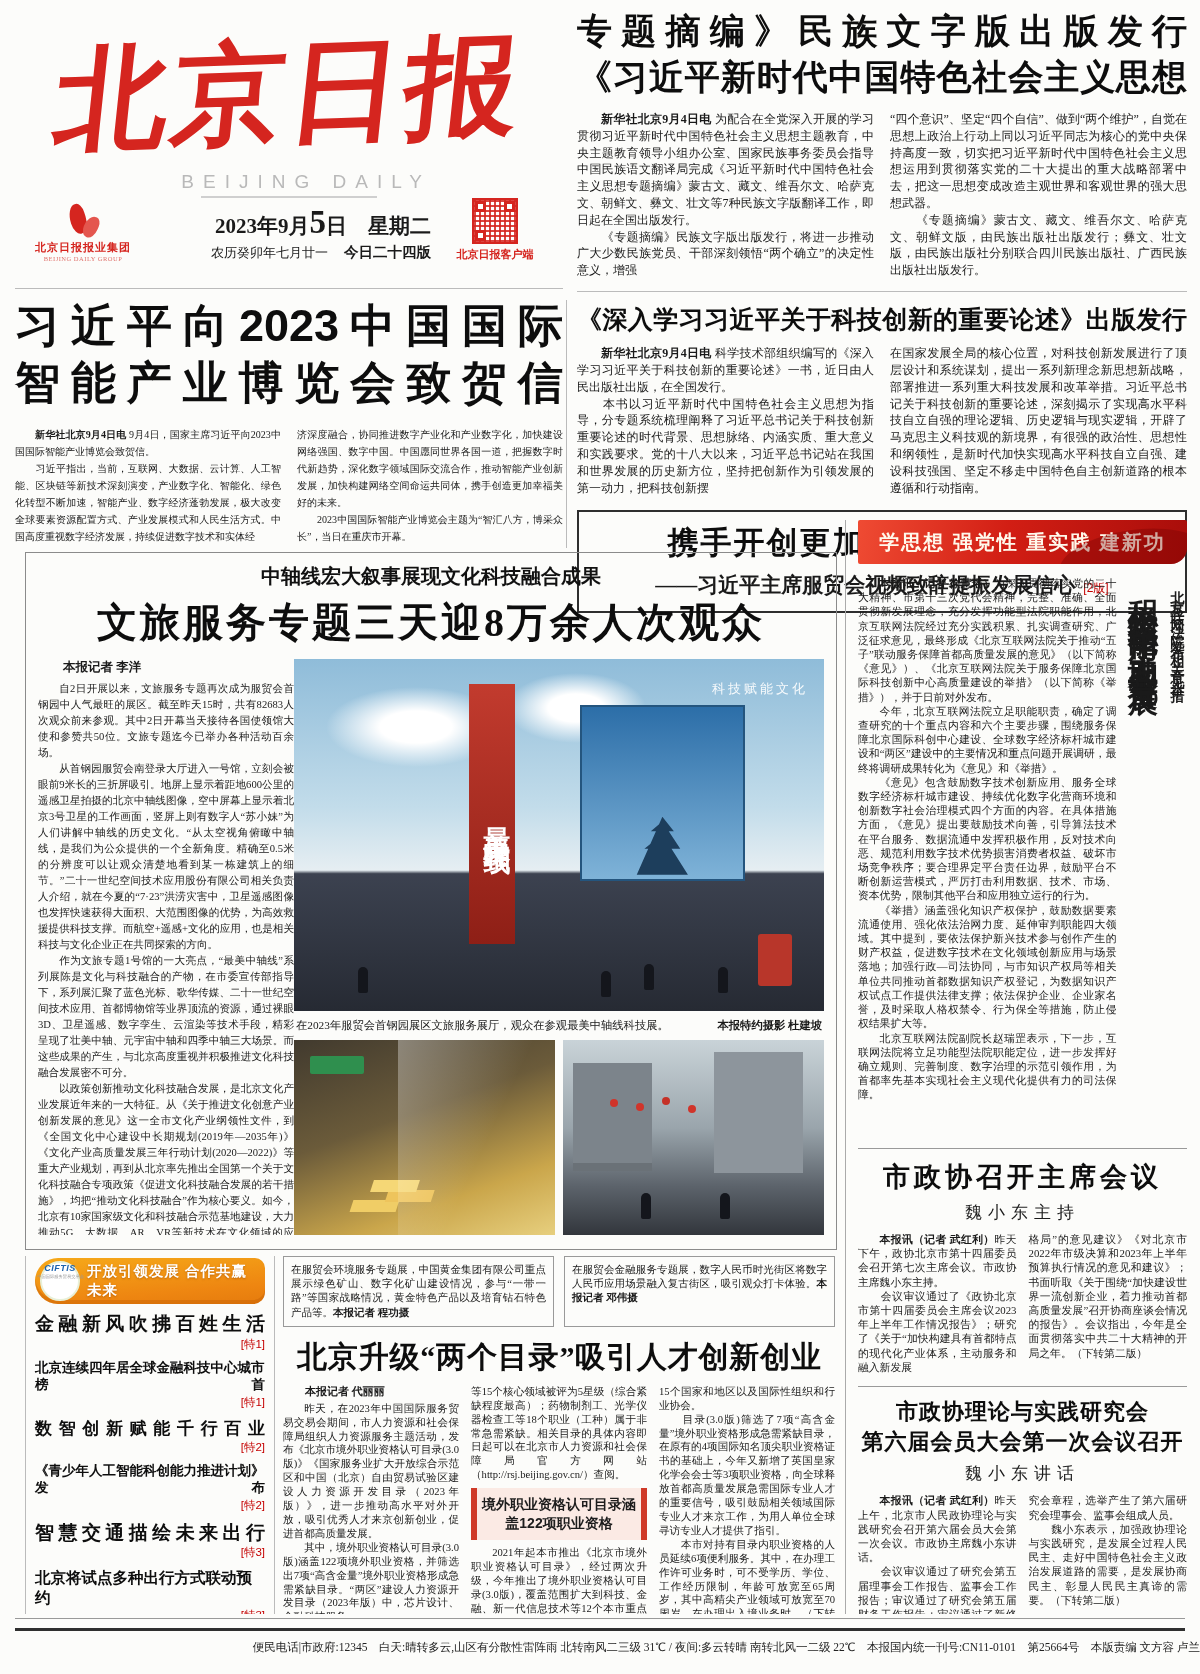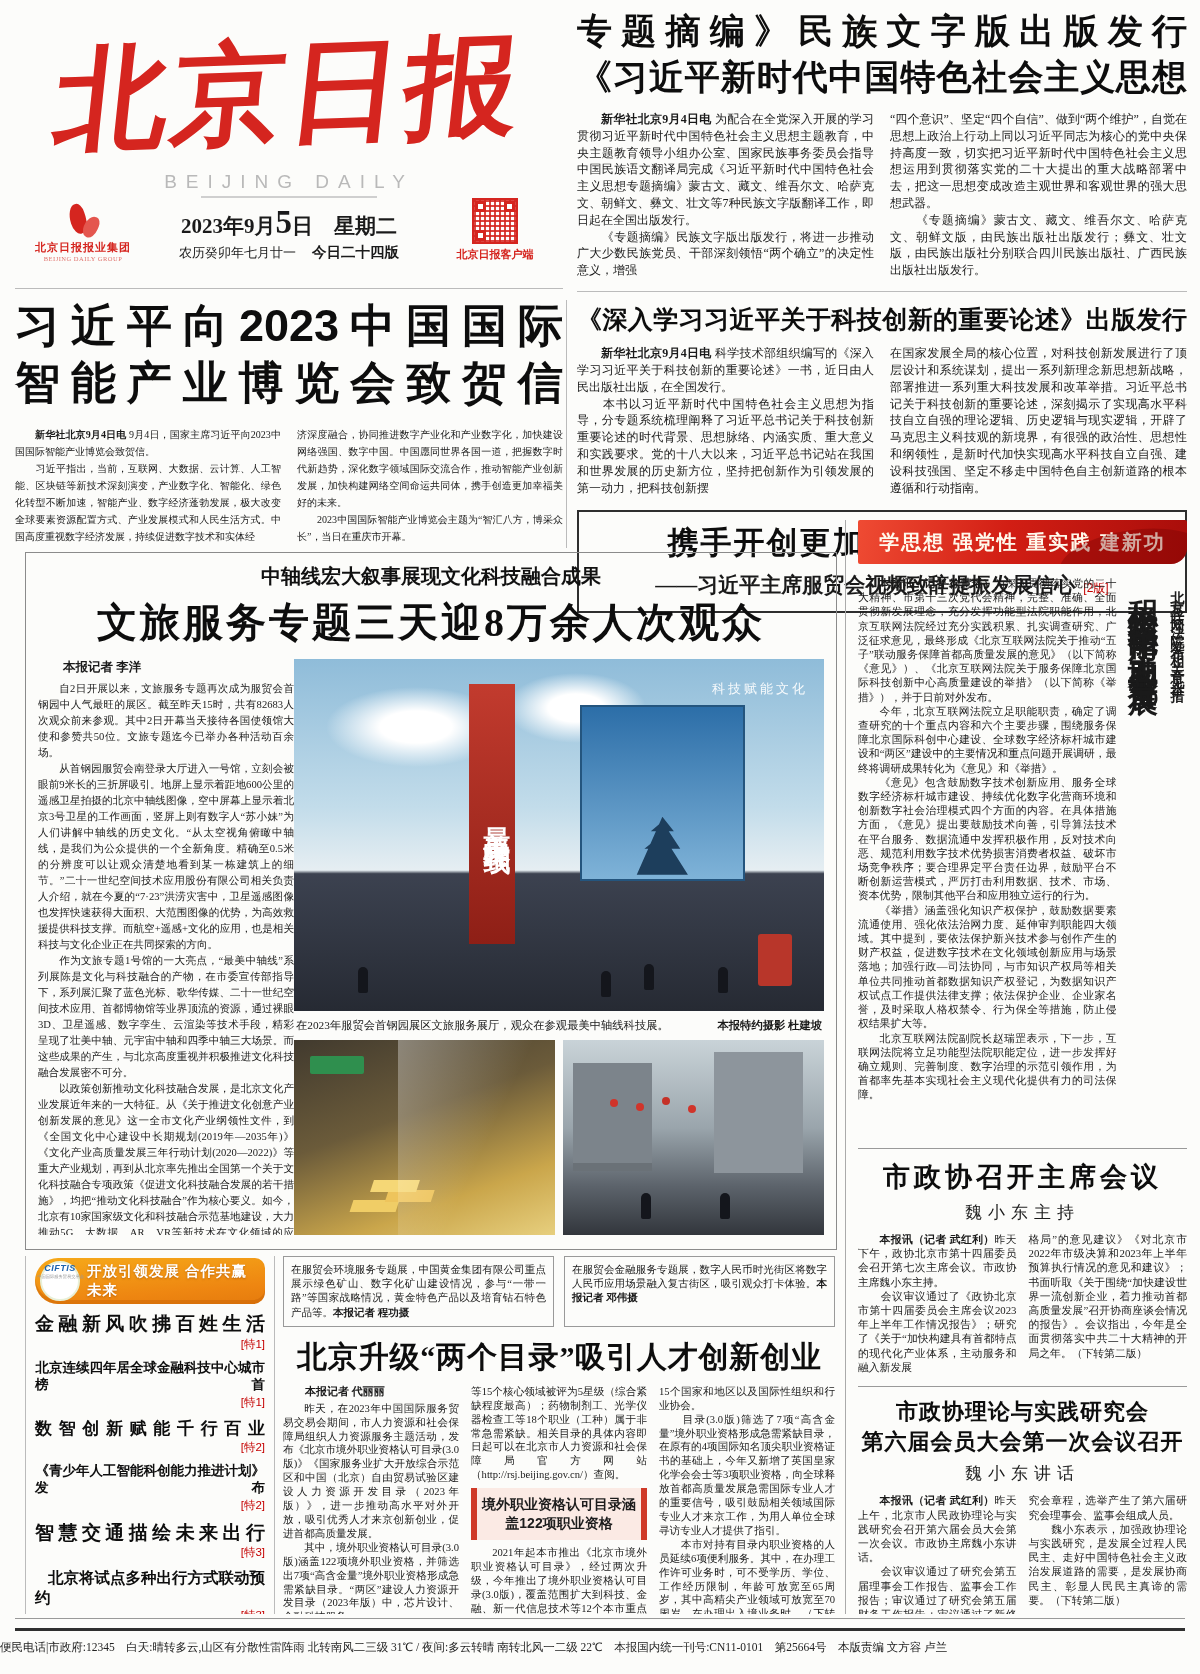--- a/index.html
+++ b/index.html
@@ -17,21 +17,21 @@
 #masthead{left:15px;top:4px;width:548px;height:280px}
 #brand{font-size:112px;font-weight:bold;color:#d5251f;text-align:center;letter-spacing:4px;line-height:1.6;transform:skewX(-8deg) rotate(-2deg)}
 #mh-row{display:flex;align-items:flex-end;justify-content:space-between;margin-top:-12px;padding:0 4px}
 #grp{width:128px;text-align:center;color:#d5251f}
 #grp-icon{width:30px;height:34px;margin:0 auto 2px;position:relative}
 #grp-icon i{position:absolute;background:#d5251f;border-radius:62% 38% 55% 45%}
 #grp-icon i:nth-child(1){width:16px;height:30px;left:2px;top:0;transform:rotate(-18deg)}
 #grp-icon i:nth-child(2){width:14px;height:22px;right:0;bottom:0;transform:rotate(22deg);background:#e4564e}
 #grp-cn{font-size:11px;font-weight:bold;letter-spacing:1px}
 #grp-en{font-size:6.5px;letter-spacing:.5px;color:#e0736d}
-#mh-center{flex:1;text-align:center}
+#mh-center{flex:1;text-align:right}
 #mh-en{font-size:19px;letter-spacing:9px;color:#b9b9b9;font-family:"Liberation Sans",sans-serif}
 #mh-center .rule{border:none;border-top:2px solid #cfcfcf;width:62%;margin:3px auto 6px;height:0}
 #mh-date{font-size:21px;font-weight:bold}
 #mh-date b{font-size:33px;font-weight:bold}
 #mh-lunar{font-size:13px;margin-top:2px}
 #mh-lunar b{font-size:14.5px;margin-left:16px}
 #qrbox{width:128px;text-align:center;color:#d5251f}
 .qr{width:46px;height:46px;margin:0 auto 3px;border:2px solid #d5251f;position:relative;background:repeating-linear-gradient(0deg,rgba(213,37,31,.85) 0 2px,transparent 2px 5px),repeating-linear-gradient(90deg,rgba(213,37,31,.85) 0 2px,#fff 2px 5px)}
 .qr i{position:absolute;width:11px;height:11px;border:3px solid #d5251f;background:#fff}
 .qr i:nth-child(1){left:1px;top:1px}.qr i:nth-child(2){right:1px;top:1px}.qr i:nth-child(3){left:1px;bottom:1px}
@@ -87,21 +87,21 @@
 #sp2 .lant{position:absolute;left:18%;top:30%;width:8px;height:8px;border-radius:50%;background:#d0342a;box-shadow:26px 4px 0 #d0342a,52px -2px 0 #c53127,78px 6px 0 #d0342a}
 #sp2 .pn{bottom:8%}
 
 #botleft{left:25px;top:1256px;width:250px;height:358px;border-left:1px solid #bbb;border-right:1px solid #bbb;padding:2px 9px 0;overflow:hidden}
 #cfban{height:46px;border-radius:23px 10px 12px 23px;background:linear-gradient(175deg,#f6a919,#ee8611 70%,#e57b0d);display:flex;align-items:center;gap:7px;padding:3px 5px;box-shadow:inset 0 -4px 0 rgba(190,90,0,.35)}
 #cf-circle{width:40px;height:40px;border-radius:50%;background:#fff;display:flex;flex-direction:column;align-items:center;color:#1c63ae;flex:none;border:2px solid #e8f0d8}
 #cf-logo{font:italic 900 9px "Liberation Sans",sans-serif;letter-spacing:.5px}
 #cf-cap{font-size:5px;transform:scale(.85);color:#999;white-space:nowrap}
 #cf-slogan{color:#fff;font:bold 14.5px "Liberation Sans",sans-serif;letter-spacing:1px;text-shadow:0 1px 2px rgba(150,70,0,.55)}
 .cf-item{margin-top:8px}
-.cf-t{font-weight:900;text-align:right;text-align-last:justify;color:#0e0e0e;line-height:1.25}
+.cf-t{font-weight:900;text-align:left;text-align-last:justify;color:#0e0e0e;line-height:1.25}
 .cf-tag{text-align:right;color:#c40000;font-size:11.5px;margin-top:1px;font-family:"Liberation Sans",sans-serif}
 .sz-a{font-size:19px}
 .sz-b{font-size:13.5px;font-family:"Liberation Sans",sans-serif}
 .sz-b2{font-size:17px;font-family:"Liberation Sans",sans-serif}
 .sz-c{font-size:15.5px}
 
 #midbottom{left:283px;top:1256px;width:552px;height:358px;overflow:hidden}
 #caprow{display:flex;gap:10px}
 .capbox{flex:1;border:1px solid #999;padding:6px 7px;font-size:10.5px;line-height:14.2px;text-align:justify}
 .capbox b{font-weight:bold}
@@ -123,21 +123,21 @@
 #c1-hl{font-size:27px;font-weight:900;text-align:center;letter-spacing:4px;color:#0d0d0d}
 .sub-k{text-align:center;font-size:17px;letter-spacing:6px;margin:6px 0 8px}
 .cols2s{display:flex;gap:12px;overflow:hidden}
 .cols2s>div{flex:1;font-size:10.8px;line-height:14.2px}
 #c1-body{height:142px}
 #c2-hl{font-size:22px;font-weight:900;text-align:center;line-height:1.35;letter-spacing:1px;color:#0d0d0d}
 #c2-body{height:128px}
 
 #botline{left:15px;top:1618px;width:1170px;height:1px;background:#999}
 #thick{left:15px;top:1628px;width:1170px;height:3px;background:#2f2f2f}
-#footer{left:0;top:1640px;width:100%;text-align:left;font-size:11.5px;color:#222}
+#footer{left:0;top:1640px;width:100%;text-align:right;font-size:11.5px;color:#222}
 </style>
 </head>
 <body>
 
 <div id="page">
 
   <div class="abs" id="masthead">
     <div id="brand">北京日报</div>
     <div id="mh-row">
       <div id="grp">

